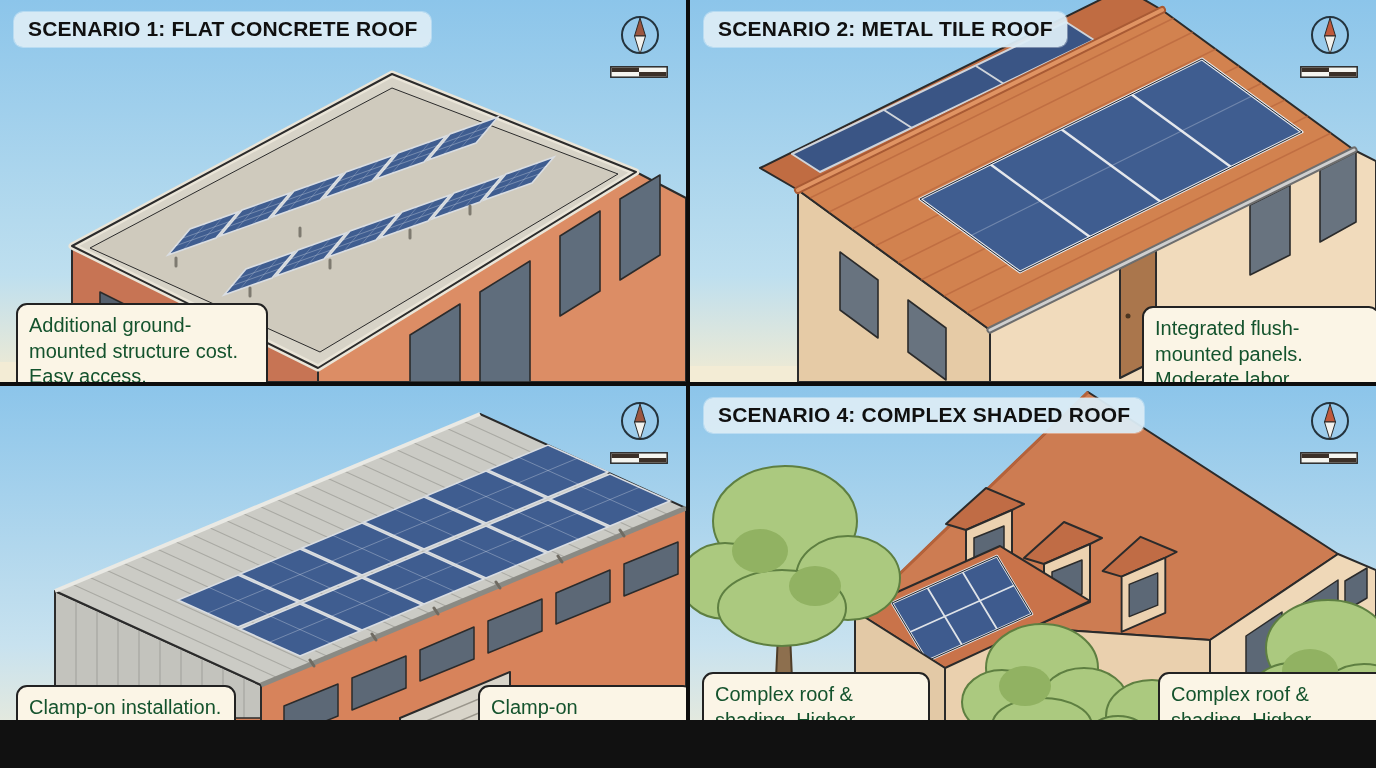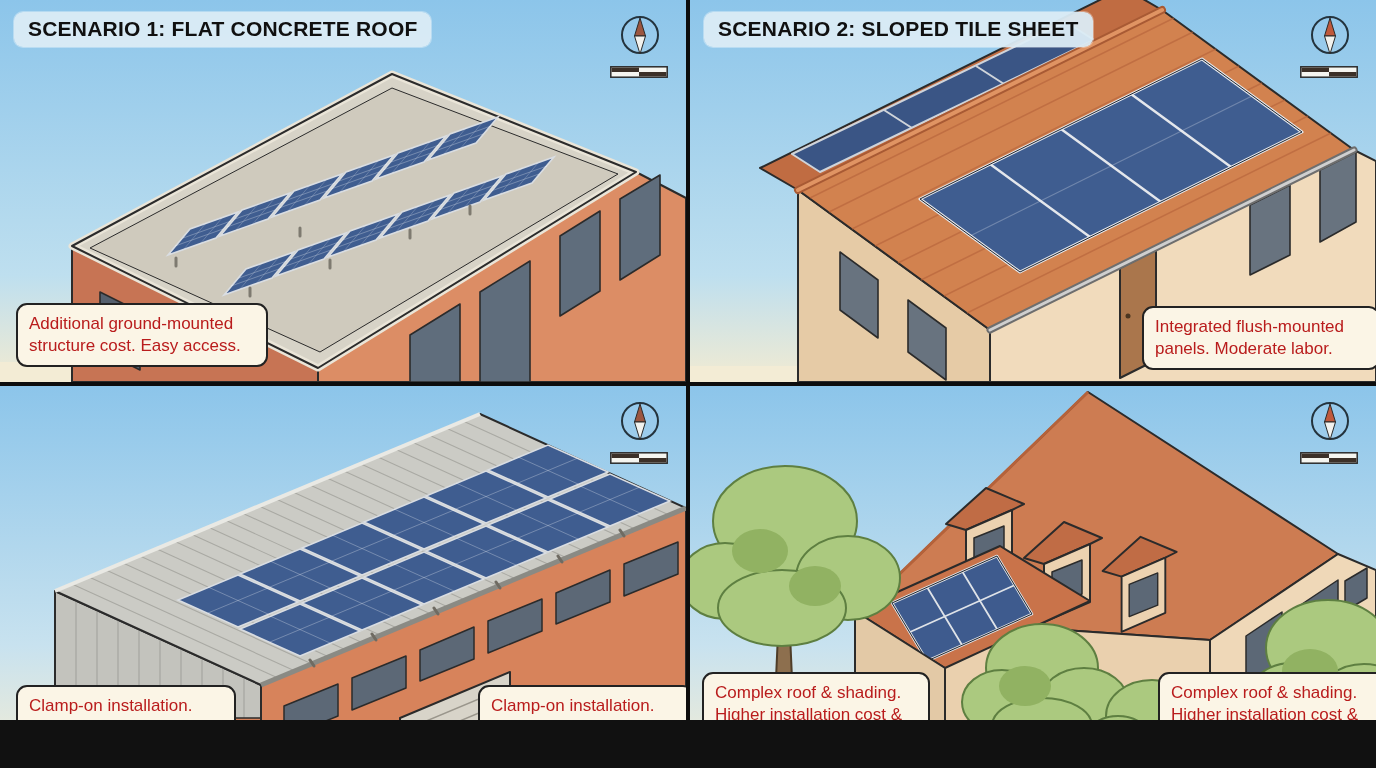--- a/index.html
+++ b/index.html
@@ -23,21 +23,21 @@
     font-size:21px;font-weight:bold;color:#101010;
     letter-spacing:0.2px;white-space:nowrap;
     box-shadow:0 0 0 1px rgba(255,255,255,0.35);
   }
   .caption{
     position:absolute;
     background:#fbf5e6;
     border:2px solid #222;
     border-radius:11px;
     padding:8px 11px;
-    font-size:17px;line-height:1.28;color:#b91c1c;
+    font-size:20px;line-height:1.28;color:#14532d;
   }
   .compass{position:absolute;right:24px;top:12px;width:44px;height:46px;}
   .scalebar{position:absolute;right:18px;top:64px;width:58px;height:12px;}
 </style>
 </head>
 <body>
 
 <div class="canvas">
 
   <section class="panel">
@@ -151,21 +151,21 @@
           <polygon points="330,272 612,132 512,59 230,199" fill="#3f5d90" stroke="#e4e7ec" stroke-width="3"></polygon>
           <path d="M400,237 L300,164 M471,202 L371,129 M541,167 L441,94" stroke="#e4e7ec" stroke-width="2.5"></path>
           <path d="M280,236 L562,96" stroke="rgba(255,255,255,0.25)" stroke-width="1.2"></path>
           <polygon points="330,272 612,132 512,59 230,199" fill="none" stroke="#23272e" stroke-width="1"></polygon>
         </g>
 
         <path d="M300,330 L664,150" stroke="#6e6e6e" stroke-width="7" stroke-linecap="round"></path>
         <path d="M300,330 L664,150" stroke="#cfcfcf" stroke-width="3" stroke-linecap="round"></path>
       </g>
     </svg>
-    <div class="title-badge">SCENARIO 2: SLOPED TILE SHEET</div>
+    <div class="title-badge">SCENARIO 2: METAL TILE ROOF</div>
     <div class="compass">
       <svg viewBox="0 0 44 46" width="44" height="46">
         <circle cx="22" cy="23" r="18" fill="rgba(255,255,255,0.05)" stroke="#24333d" stroke-width="2"></circle>
         <polygon points="22,6 27.5,24 16.5,24" fill="#c0593c" stroke="#2b2b2b" stroke-width="1"></polygon>
         <polygon points="22,42 27.5,24 16.5,24" fill="#f2f2ee" stroke="#2b2b2b" stroke-width="1"></polygon>
       </svg>
     </div>
     <div class="scalebar">
       <svg viewBox="0 0 58 12" width="58" height="12">
         <rect x="0.8" y="0.8" width="56.4" height="10.4" fill="#f5f5f0" stroke="#2b2b2b" stroke-width="1.5"></rect>
@@ -349,20 +349,21 @@
         <g fill="#abc97f" stroke="#5e7f41" stroke-width="2">
           <ellipse cx="638" cy="262" rx="62" ry="48"></ellipse>
             <ellipse cx="602" cy="312" rx="44" ry="35"></ellipse>
           <ellipse cx="674" cy="314" rx="46" ry="36"></ellipse>
             <ellipse cx="638" cy="344" rx="56" ry="30"></ellipse>
         </g>
         <ellipse cx="620" cy="285" rx="28" ry="22" fill="#91b262"></ellipse>
       </g>
       <ellipse cx="520" cy="374" rx="46" ry="16" fill="#9dbb72" stroke="#63833f" stroke-width="2"></ellipse>
     </svg>
+    <div class="title-badge">SCENARIO 4: COMPLEX SHADED ROOF</div>
     <div class="compass">
       <svg viewBox="0 0 44 46" width="44" height="46">
         <circle cx="22" cy="23" r="18" fill="rgba(255,255,255,0.05)" stroke="#24333d" stroke-width="2"></circle>
         <polygon points="22,6 27.5,24 16.5,24" fill="#c0593c" stroke="#2b2b2b" stroke-width="1"></polygon>
         <polygon points="22,42 27.5,24 16.5,24" fill="#f2f2ee" stroke="#2b2b2b" stroke-width="1"></polygon>
       </svg>
     </div>
     <div class="scalebar">
       <svg viewBox="0 0 58 12" width="58" height="12">
         <rect x="0.8" y="0.8" width="56.4" height="10.4" fill="#f5f5f0" stroke="#2b2b2b" stroke-width="1.5"></rect>

